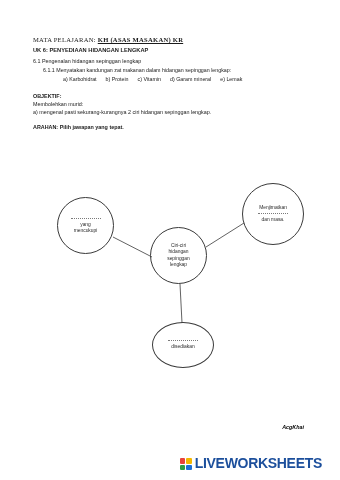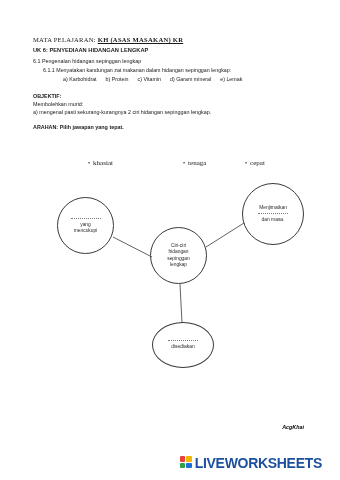--- a/index.html
+++ b/index.html
@@ -154,21 +154,21 @@
     right:36px;top:424px;
     font-size:5.4px;
     font-weight:700;
     font-style:italic;
     color:#000;
   }
   .lw-logo{
     position:absolute;
     right:18px;bottom:10px;
     display:flex;
-    align-items:flex-start;
+    align-items:flex-end;
     gap:3px;
   }
   .lw-grid{
     width:12px;height:12px;
     display:grid;
     grid-template-columns:1fr 1fr;
     grid-template-rows:1fr 1fr;
     gap:1px;
   }
   .lw-grid i{display:block;border-radius:1px;}
@@ -199,25 +199,20 @@
       <span>d) Garam mineral</span>
       <span>e) Lemak</span>
     </div>
   </div>
 
   <div class="objektif-title">OBJEKTIF:</div>
   <div class="objektif-l1">Membolehkan murid:</div>
   <div class="objektif-l2">a) mengenal pasti sekurang-kurangnya 2 ciri hidangan sepinggan lengkap.</div>
   <div class="arahan">ARAHAN: Pilih jawapan yang tepat.</div>
 
-  <div class="wordbank">
-    <span class="word word-1">khasiat</span>
-    <span class="word word-2">tenaga</span>
-    <span class="word word-3">cepat</span>
-  </div>
 
   <div class="diagram">
 
     <svg width="340" height="200">
       <line x1="113" y1="62" x2="152" y2="82" stroke="#3a3a3a" stroke-width="0.8"></line>
       <line x1="206" y1="72" x2="244" y2="48" stroke="#3a3a3a" stroke-width="0.8"></line>
       <line x1="180" y1="109" x2="182" y2="148" stroke="#3a3a3a" stroke-width="0.8"></line>
     </svg>
 
     <div class="node" id="node-left">

